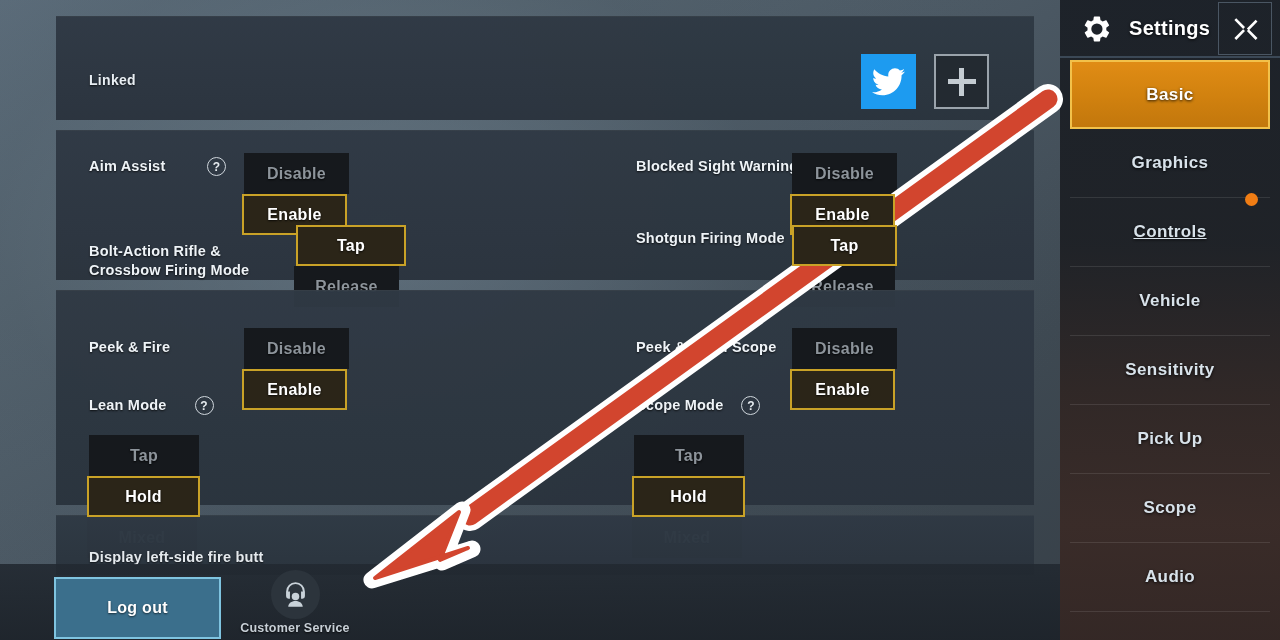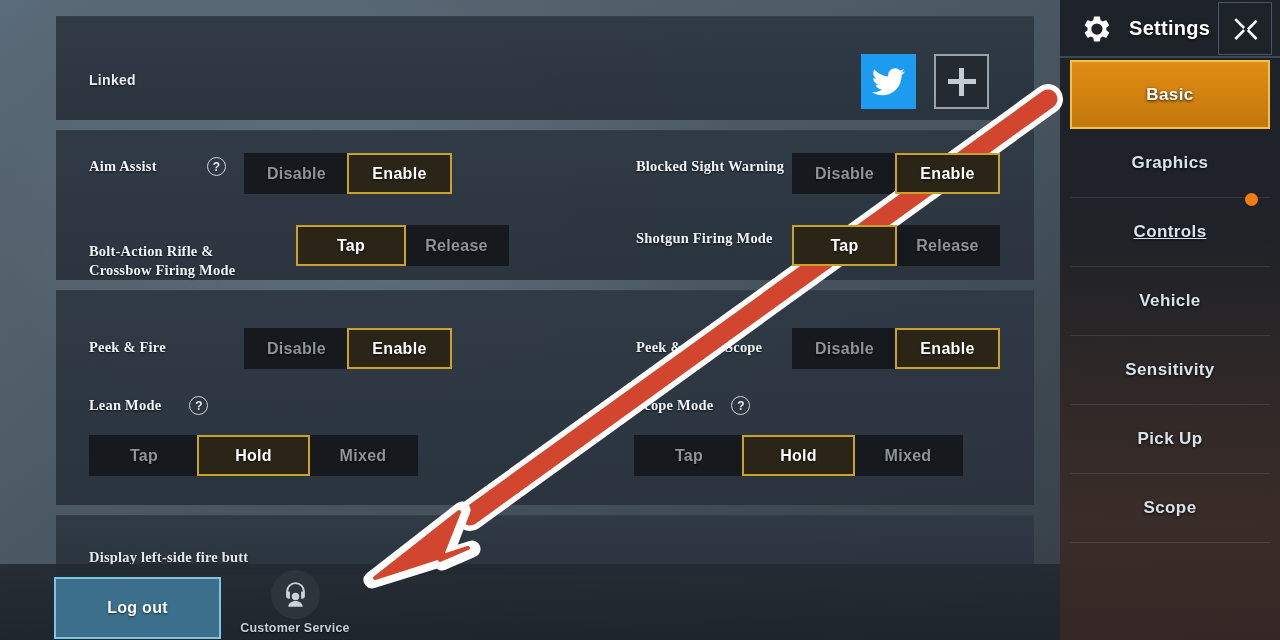--- a/index.html
+++ b/index.html
@@ -51,31 +51,30 @@
   .plus-h, .plus-v { position: absolute; background: #c4ccd2; }
   .plus-h { width: 28px; height: 5px; }
   .plus-v { width: 5px;  height: 28px; }
 
   
   .srow { position: absolute; display: flex; align-items: center; }
   .slabel {
     font-size: 14.5px; font-weight: 700; color: #eef3f7;
     line-height: 19px; letter-spacing: .2px;
     text-shadow: 0 1px 2px rgba(0,0,0,.75);
-    font-family: Liberation Serif, serif;
   }
   .qmark {
     width: 19px; height: 19px; border-radius: 50%;
     border: 1.7px solid #cfd6dc; color: #e6ebef;
     font-size: 12px; font-weight: 700;
     display: flex; align-items: center; justify-content: center;
     line-height: 1;
   }
   
-  .seg { display: flex; }
+  .seg { display: flex; flex-direction: column; }
   .seg .opt {
     height: 41px;
     display: flex; align-items: center; justify-content: center;
     font-size: 16px; font-weight: 700; letter-spacing: .3px;
     background: #16191d;
     border: 2px solid transparent;
     color: #8d949b;
     text-shadow: 0 1px 2px rgba(0,0,0,.8);
   }
   .seg .opt.sel {
@@ -310,20 +309,23 @@
       </div>
     <div class="sb-item" style="top:336px;">
         <span>Sensitivity</span>
       </div>
     <div class="sb-item" style="top:405px;">
         <span>Pick Up</span>
       </div>
     <div class="sb-item" style="top:474px;">
         <span>Scope</span>
       </div>
+    <div class="sb-item" style="top:543px;">
+        <span>Audio</span>
+      </div>
   </div>
 
   <div id="bottombar">
     <div id="logout-btn">
       <span>Log out</span>
     </div>
 
     <div id="cs-wrap">
       <div id="cs-circle">
         <svg width="31" height="31" viewBox="0 0 24 24">

